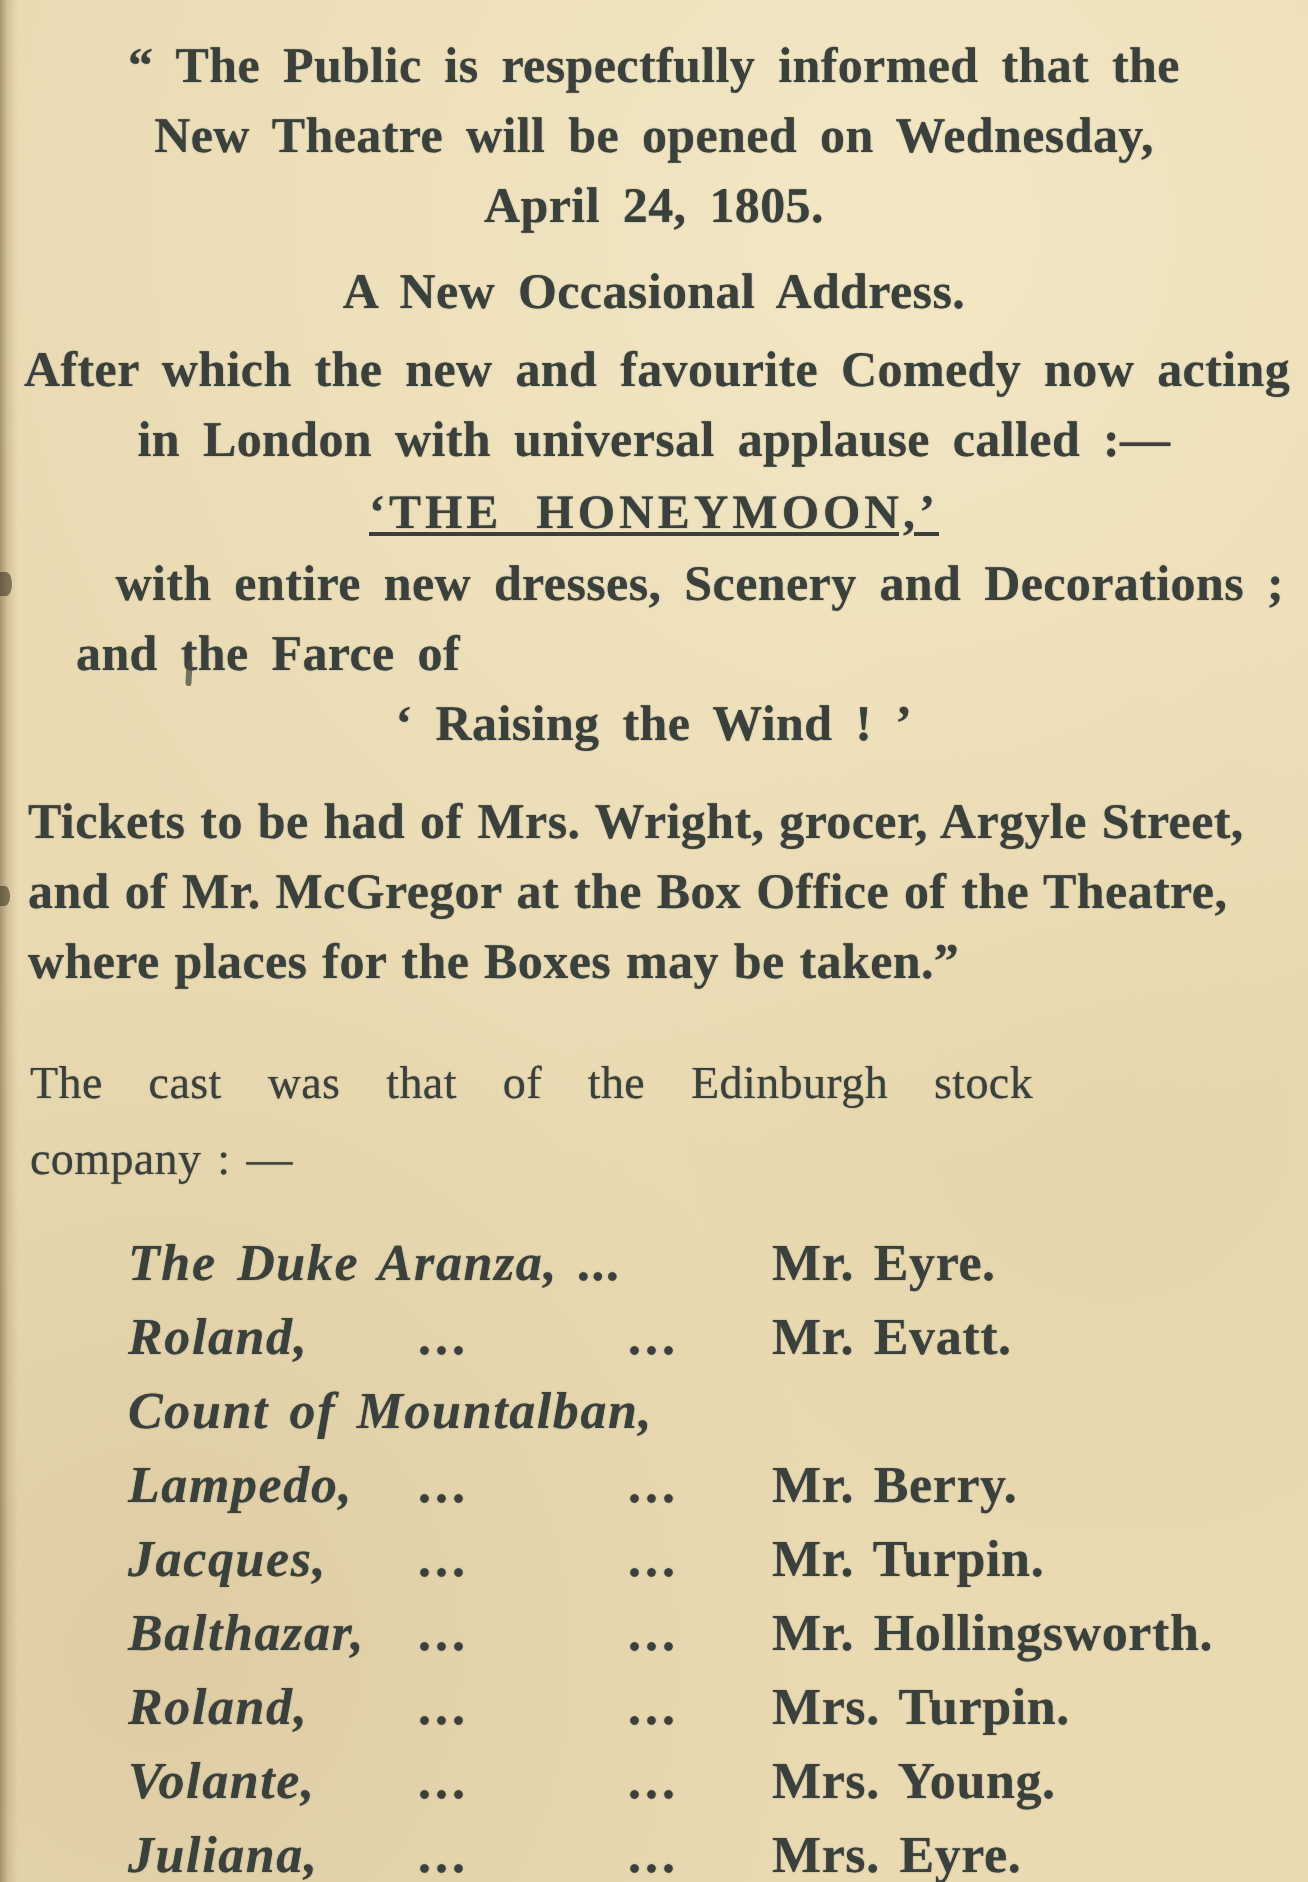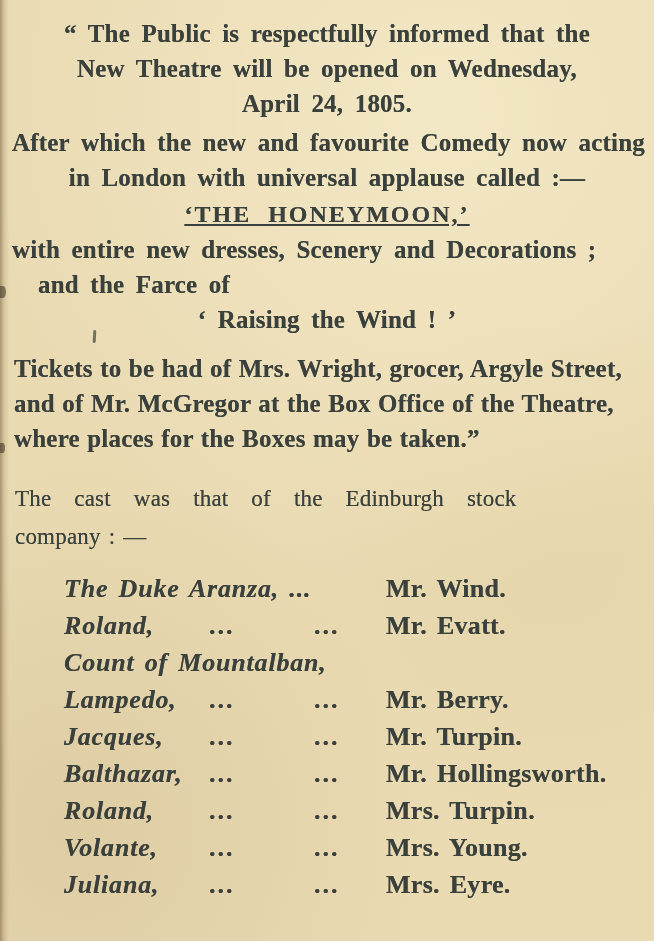--- a/index.html
+++ b/index.html
@@ -32,21 +32,21 @@
     padding:16px 12px 0 12px;
     font-size:25px;font-weight:700;line-height:35px;
     word-spacing:5px;letter-spacing:0.2px;
   }
   .pbl{white-space:nowrap;}
   .center{text-align:center;}
   .mt8{margin-top:8px;}
   .mt4{margin-top:4px;}
   .mt2{margin-top:2px;text-decoration:underline;}
   .caps{font-size:24px;letter-spacing:2px;word-spacing:9px;}
-  .ind-a{text-align:left;}
+  .ind-a{margin-left:28px;text-align:right;}
   .ind-b{margin-left:26px;text-align:left;}
   .tickets{
     margin:14px 8px 0 14px;
     font-size:25px;font-weight:700;line-height:35px;
     word-spacing:1px;letter-spacing:0.2px;
   }
   .tl{white-space:nowrap;}
   
   .narrative{
     margin:24px 10px 0 15px;
@@ -72,20 +72,21 @@
 
   <div class="edge-shadow"></div>
   <div class="nub nub1"></div>
   <div class="nub nub2"></div>
   <div class="speck"></div>
 
   <section class="playbill">
     <div class="pbl center">“ The Public is respectfully informed that the</div>
     <div class="pbl center">New Theatre will be opened on Wednesday,</div>
     <div class="pbl center">April 24, 1805.</div>
+    <div class="pbl center mt8">A New Occasional Address.</div>
     <div class="pbl center mt4">After which the new and favourite Comedy now acting</div>
     <div class="pbl center">in London with universal applause called :—</div>
     <div class="pbl center caps mt2">‘THE HONEYMOON,’</div>
     <div class="pbl ind-a">with entire new dresses, Scenery and Decorations ;</div>
     <div class="pbl ind-b">and the Farce of</div>
     <div class="pbl center">‘ Raising the Wind ! ’</div>
   </section>
 
   <section class="tickets">
     <div class="tl">Tickets to be had of Mrs. Wright, grocer, Argyle Street,</div>
@@ -96,21 +97,21 @@
   <section class="narrative">
     <div class="nl1">The cast was that of the Edinburgh stock</div>
     <div class="nl2">company : —</div>
   </section>
 
   <section class="cast">
     <div class="crow">
       <span class="c-role">The Duke Aranza, ...</span>
       <span class="c-d1"></span>
       <span class="c-d2"></span>
-      <span class="c-actor">Mr. Wind.</span>
+      <span class="c-actor">Mr. Eyre.</span>
     </div>
     <div class="crow">
       <span class="c-role">Roland,</span>
       <span class="c-d1">...</span>
       <span class="c-d2">...</span>
       <span class="c-actor">Mr. Evatt.</span>
     </div>
     <div class="crow">
       <span class="c-role">Count of Mountalban,</span>
       <span class="c-d1"></span>

